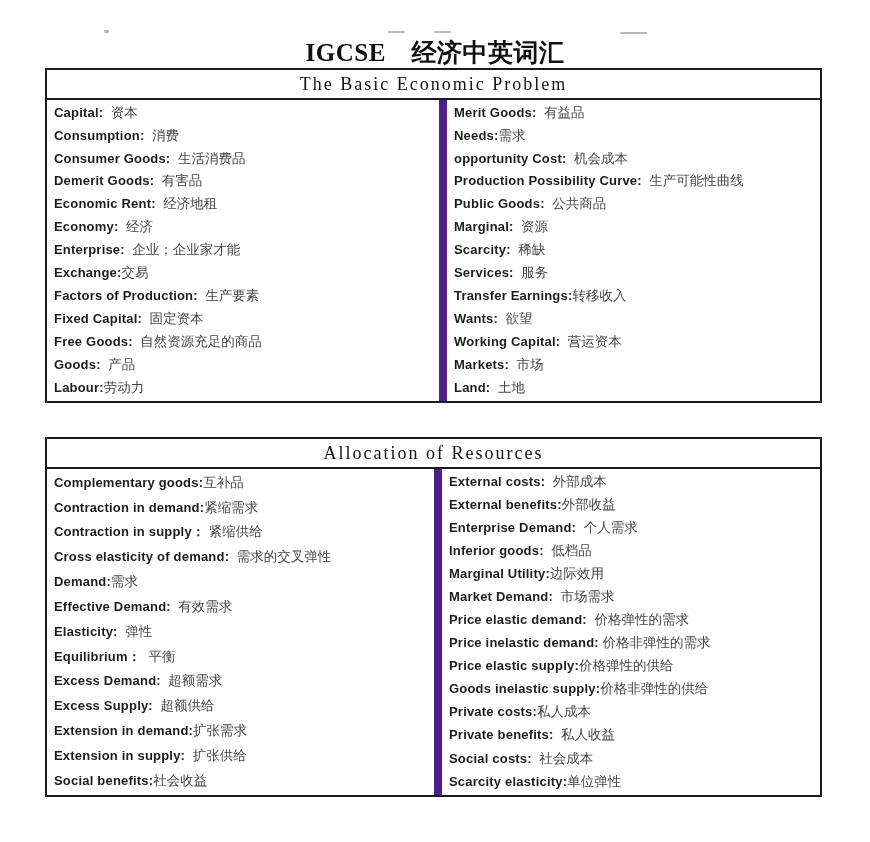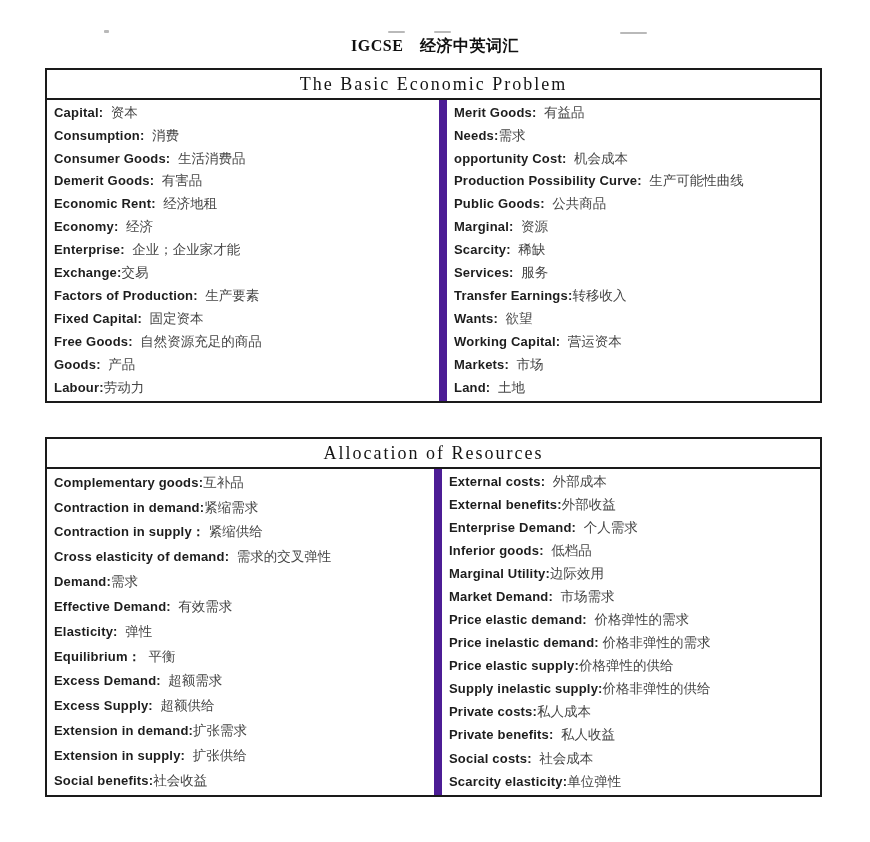--- a/index.html
+++ b/index.html
@@ -19,21 +19,21 @@
   .a1 { left: 104px; top: 30px; width: 5px; height: 3px; }
   .a2 { left: 388px; top: 31px; width: 17px; }
   .a3 { left: 434px; top: 31px; width: 17px; }
   .a4 { left: 620px; top: 32px; width: 27px; }
   .page-title {
     position: absolute;
     top: 36px; left: 0; width: 100%;
     margin: 0;
     text-align: center;
     font-family: "Liberation Serif", serif;
-    font-size: 16px;
+    font-size: 25px;
     font-weight: bold;
     letter-spacing: 0.5px;
     color: #101010;
     white-space: pre;
   }
   .vtable {
     position: absolute;
     left: 45px;
     width: 777px;
     box-sizing: border-box;
@@ -204,21 +204,21 @@
         <div class="row"><span class="en">Marginal Utility:</span><span class="zh">边际效用</span></div>
 
         <div class="row"><span class="en">Market Demand:</span><span class="zh">  市场需求</span></div>
 
         <div class="row"><span class="en">Price elastic demand:</span><span class="zh">  价格弹性的需求</span></div>
 
         <div class="row"><span class="en">Price inelastic demand:</span><span class="zh"> 价格非弹性的需求</span></div>
 
         <div class="row"><span class="en">Price elastic supply:</span><span class="zh">价格弹性的供给</span></div>
 
-        <div class="row"><span class="en">Supply inelastic supply:</span><span class="zh">价格非弹性的供给</span></div>
+        <div class="row"><span class="en">Goods inelastic supply:</span><span class="zh">价格非弹性的供给</span></div>
 
         <div class="row"><span class="en">Private costs:</span><span class="zh">私人成本</span></div>
 
         <div class="row"><span class="en">Private benefits:</span><span class="zh">  私人收益</span></div>
 
         <div class="row"><span class="en">Social costs:</span><span class="zh">  社会成本</span></div>
 
         <div class="row"><span class="en">Scarcity elasticity:</span><span class="zh">单位弹性</span></div>
       </div>
   </div>

